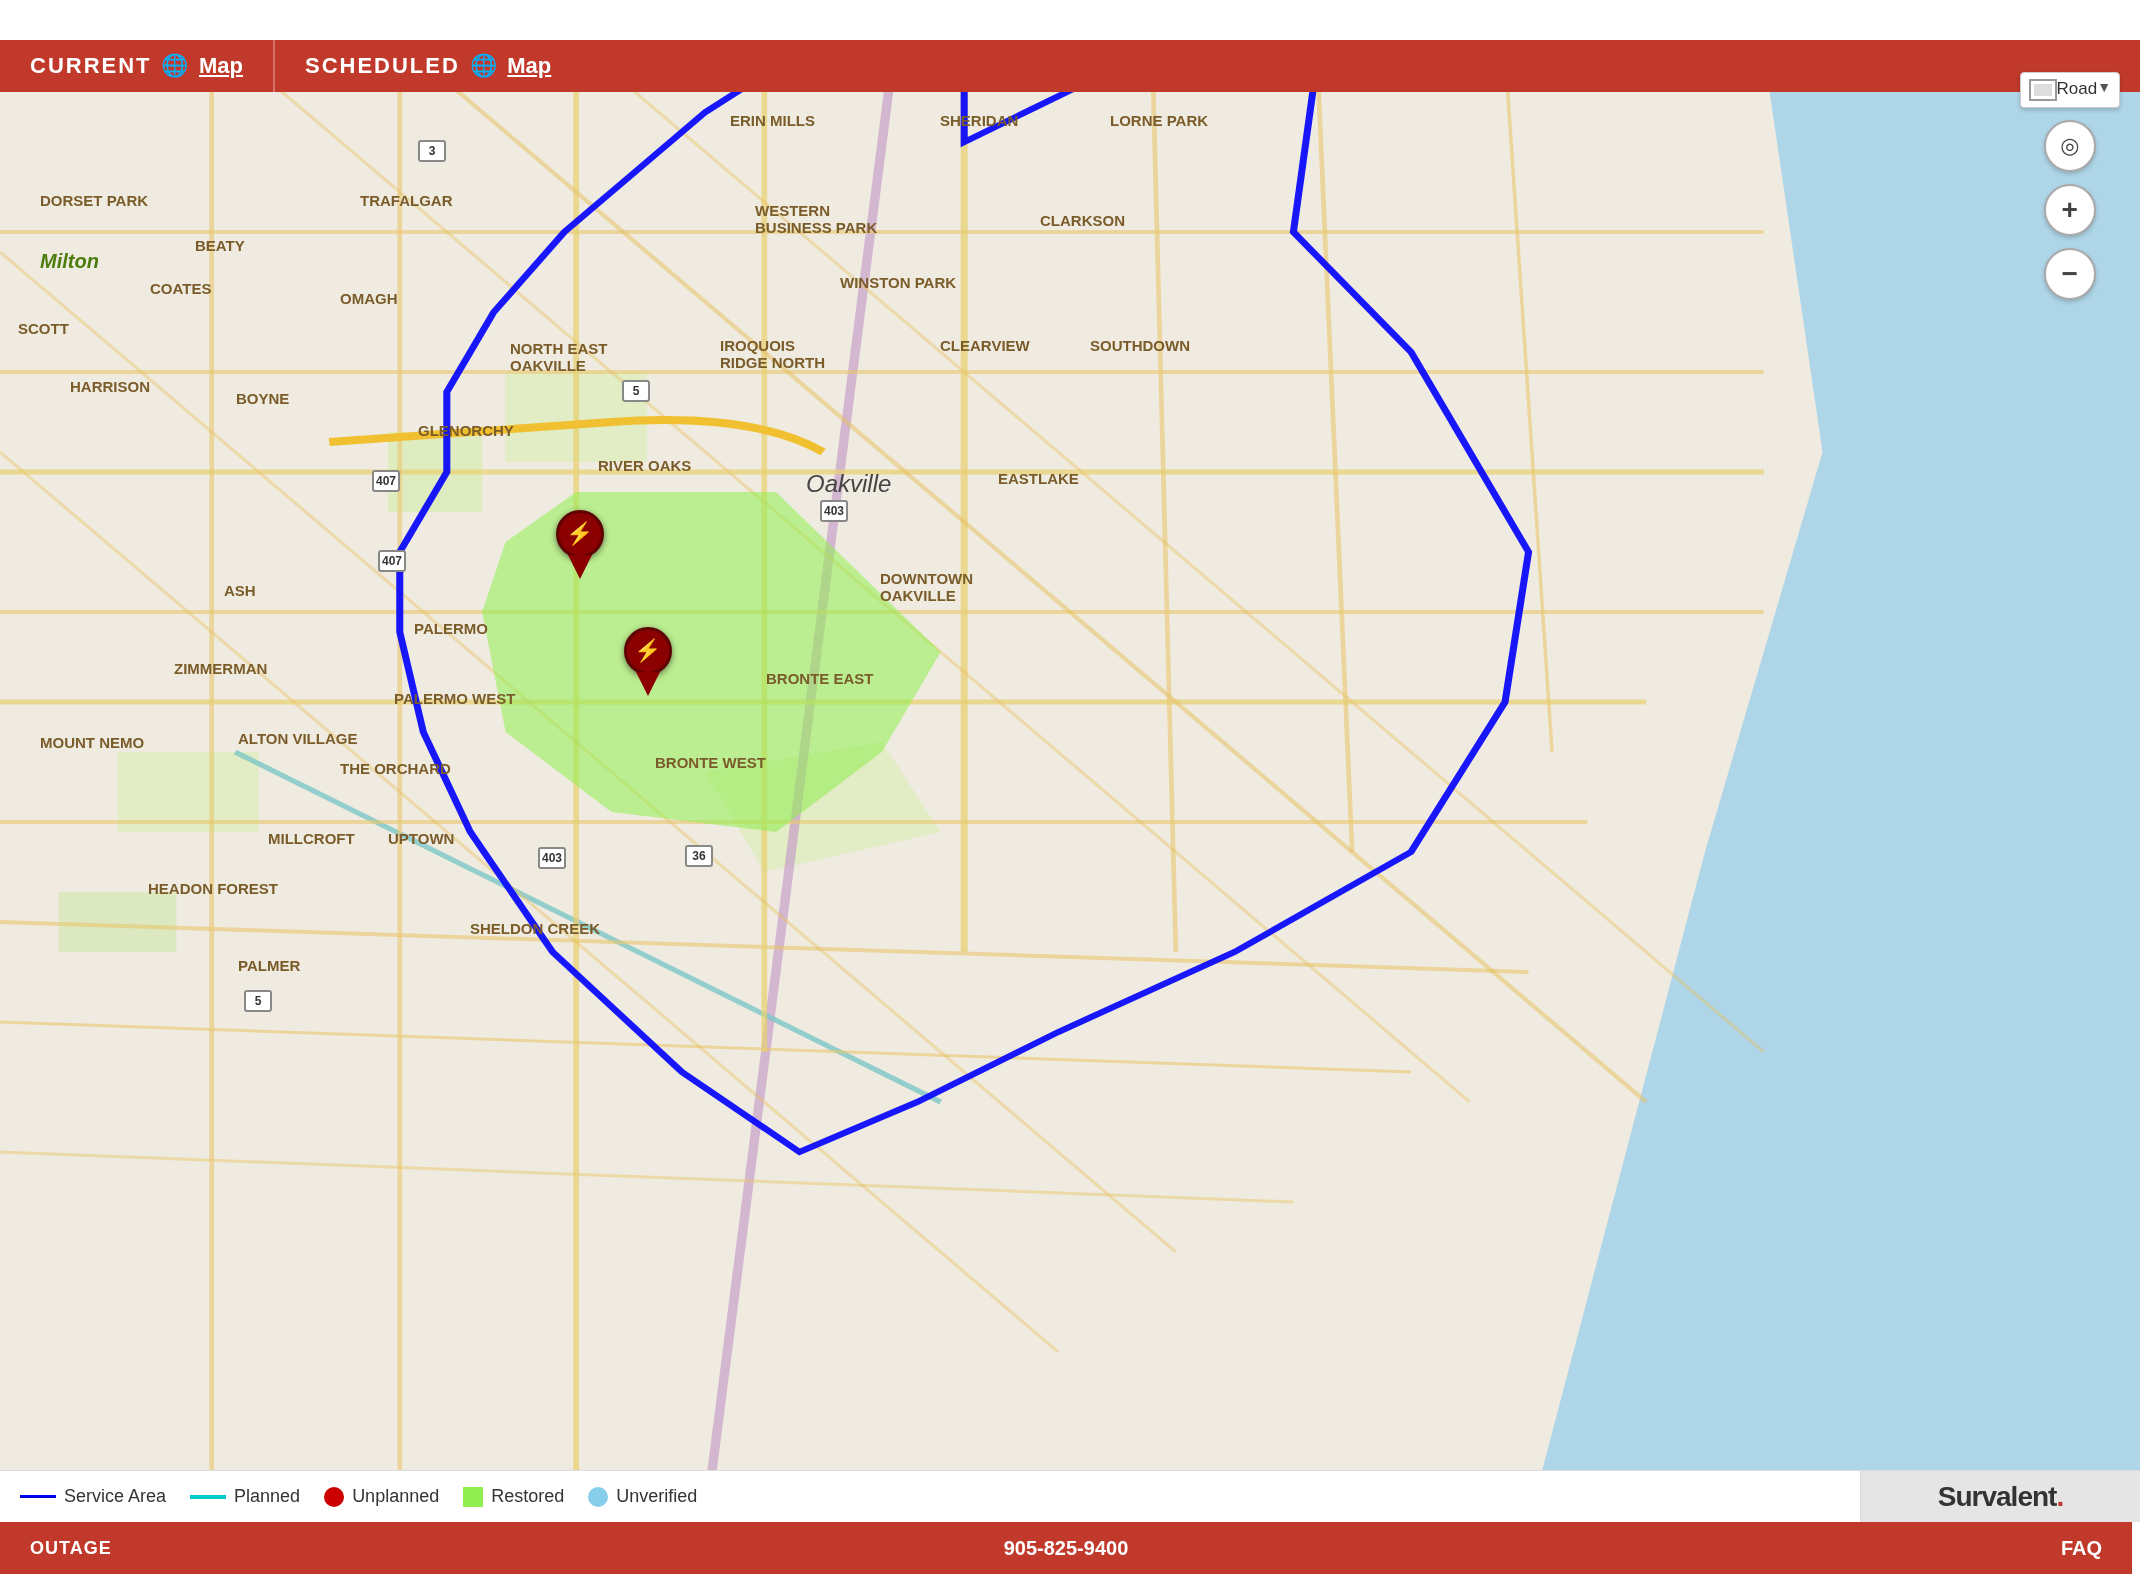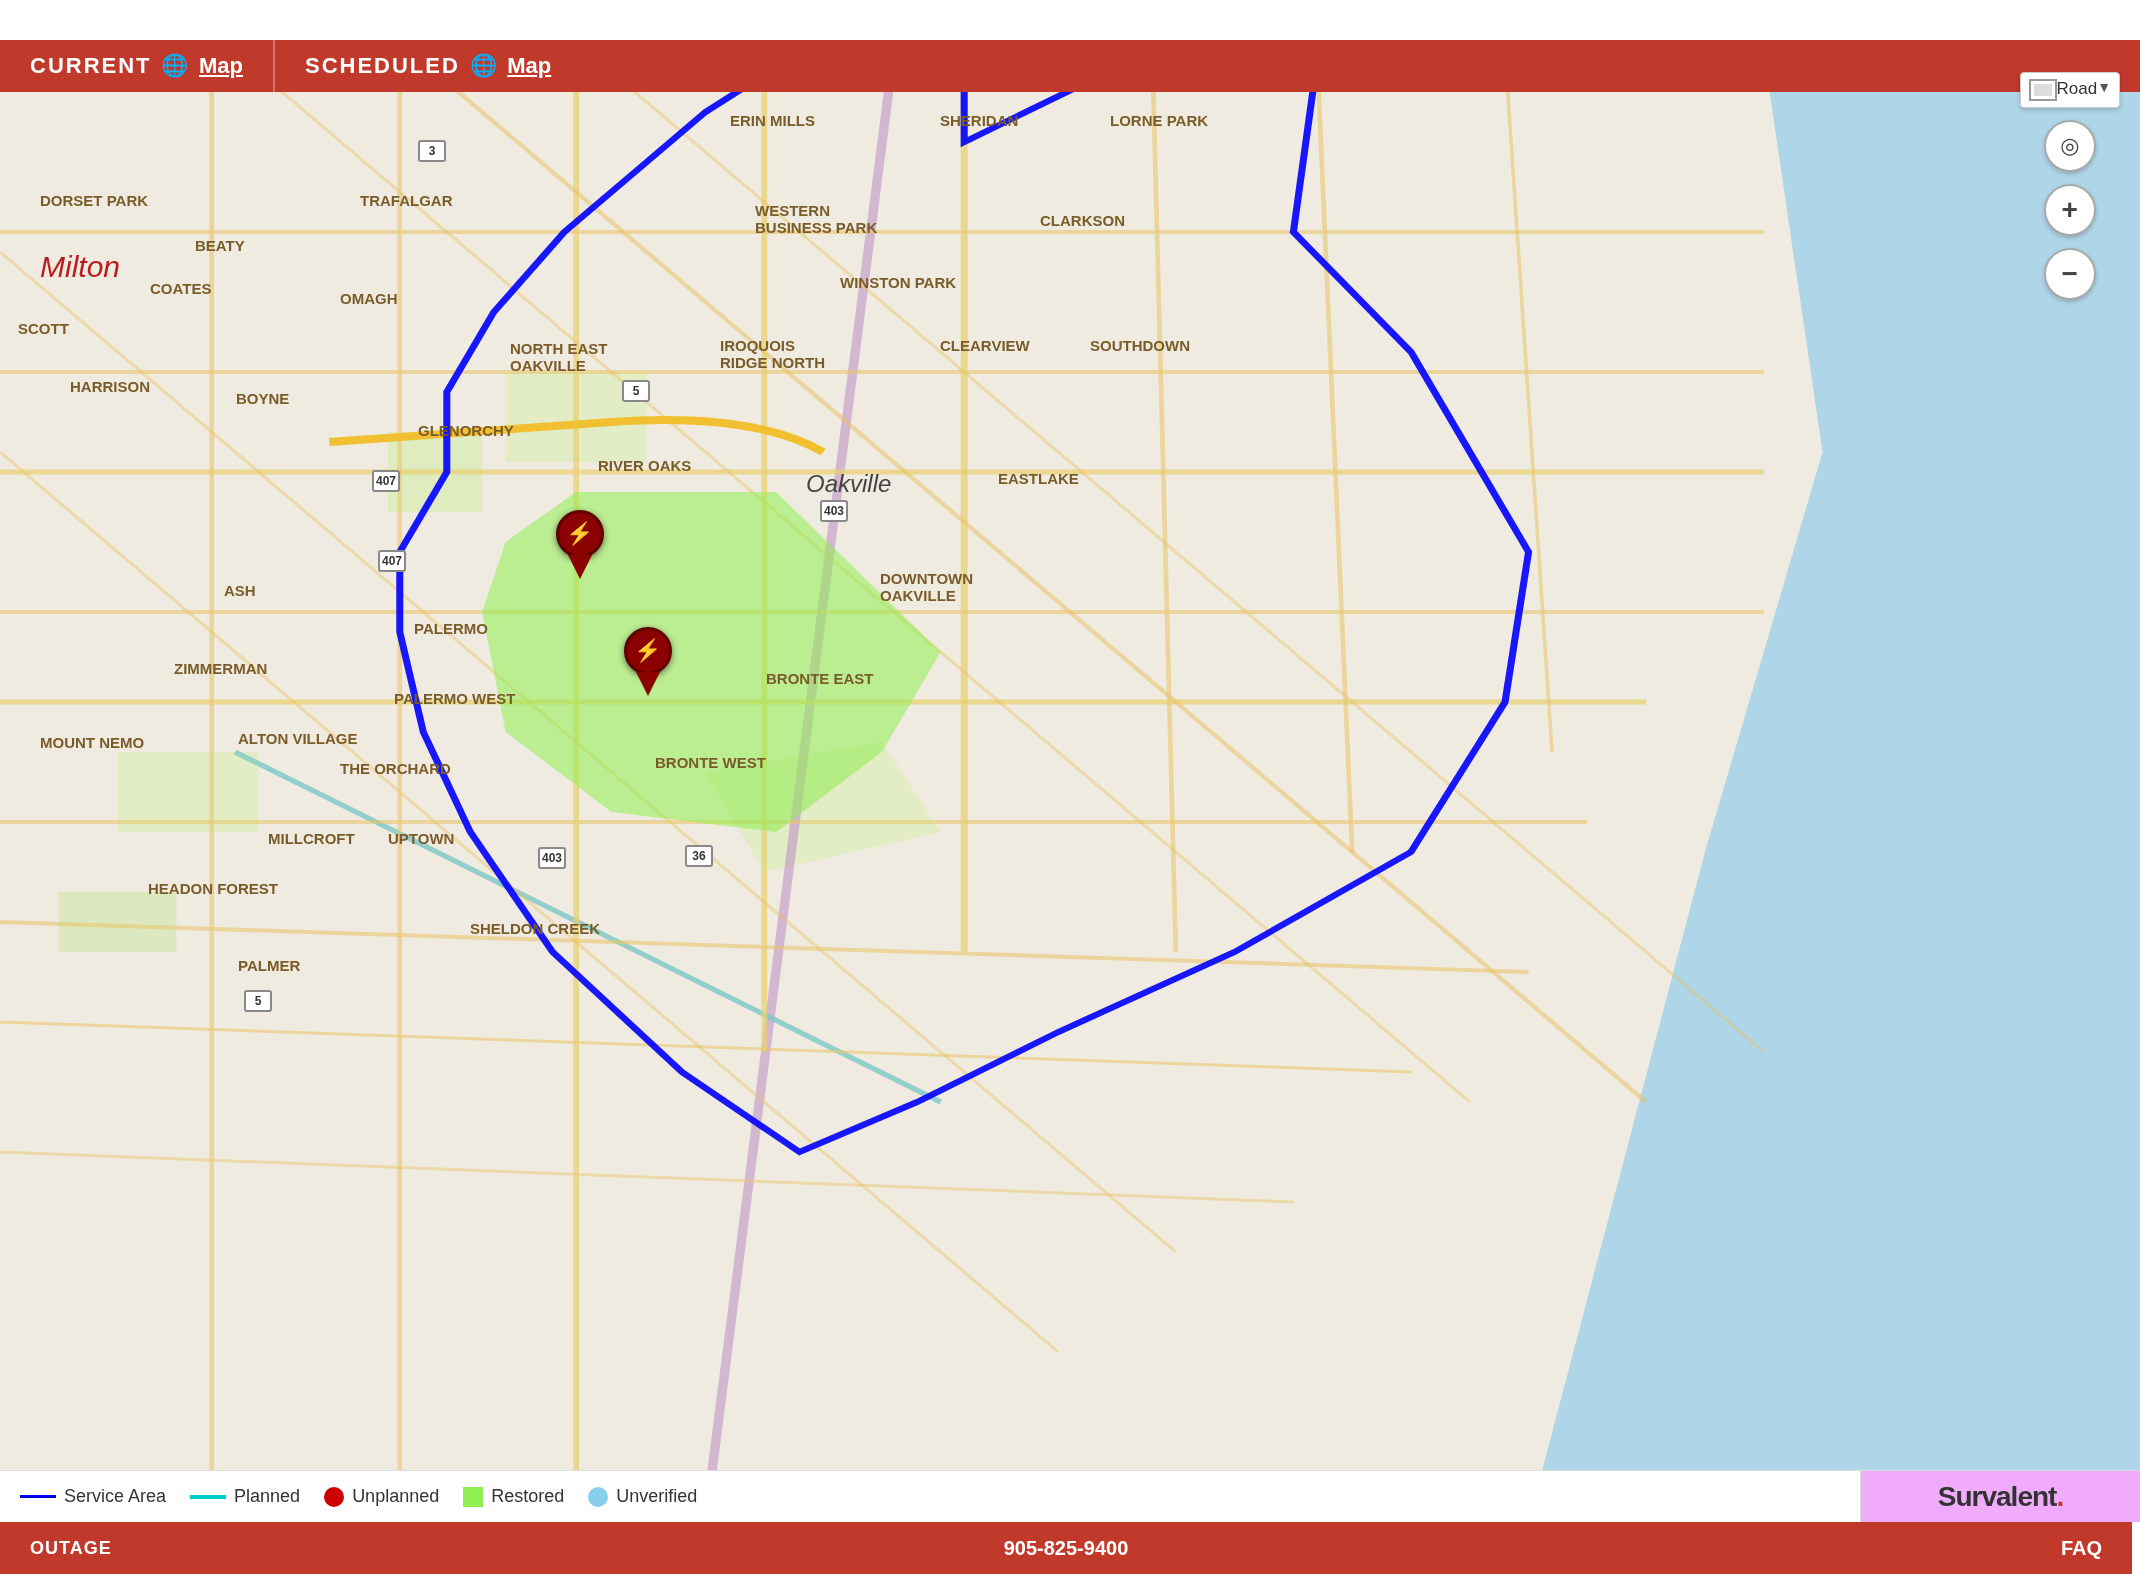--- a/index.html
+++ b/index.html
@@ -232,21 +232,21 @@
       color: #333;
     }
 
     
     #survalent-logo {
       position: absolute;
       bottom: 52px;
       right: 0;
       width: 280px;
       height: 52px;
-      background: #f0abfc;
+      background: #e5e5e5;
       display: flex;
       align-items: center;
       justify-content: center;
       z-index: 95;
       border-top: 1px solid #ddd;
       border-left: 1px solid #ddd;
     }
     .survalent-text {
       font-size: 28px;
       font-weight: bold;
@@ -393,21 +393,21 @@
   </svg>
 
   <div class="place-label" style="left:730px;top:60px">ERIN MILLS</div>
   <div class="place-label" style="left:940px;top:60px">SHERIDAN</div>
   <div class="place-label" style="left:1110px;top:60px">LORNE PARK</div>
   <div class="place-label" style="left:40px;top:140px">DORSET PARK</div>
   <div class="place-label" style="left:360px;top:140px">TRAFALGAR</div>
   <div class="place-label" style="left:755px;top:150px">WESTERN<br>BUSINESS PARK</div>
   <div class="place-label" style="left:1040px;top:160px">CLARKSON</div>
   <div class="place-label" style="left:195px;top:185px">BEATY</div>
-  <div class="place-label large" style="left:40px;top:198px; font-style:italic; color:#b91c1c; font-weight:normal; font-size:30px">Milton</div>
+  <div class="place-label large" style="left:40px;top:198px; font-style:italic; color:#4d7c0f; font-weight:bold; font-size:20px">Milton</div>
   <div class="place-label" style="left:840px;top:222px">WINSTON PARK</div>
   <div class="place-label" style="left:150px;top:228px">COATES</div>
   <div class="place-label" style="left:340px;top:238px">OMAGH</div>
   <div class="place-label" style="left:940px;top:285px">CLEARVIEW</div>
   <div class="place-label" style="left:1090px;top:285px">SOUTHDOWN</div>
   <div class="place-label" style="left:18px;top:268px">SCOTT</div>
   <div class="place-label" style="left:510px;top:288px">NORTH EAST<br>OAKVILLE</div>
   <div class="place-label" style="left:720px;top:285px">IROQUOIS<br>RIDGE NORTH</div>
   <div class="place-label" style="left:70px;top:326px">HARRISON</div>
   <div class="place-label" style="left:236px;top:338px">BOYNE</div>

